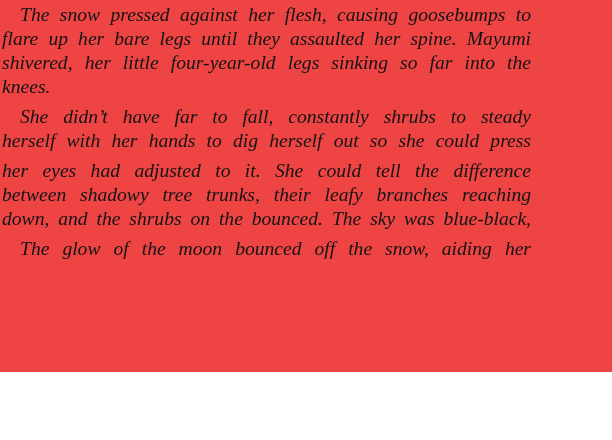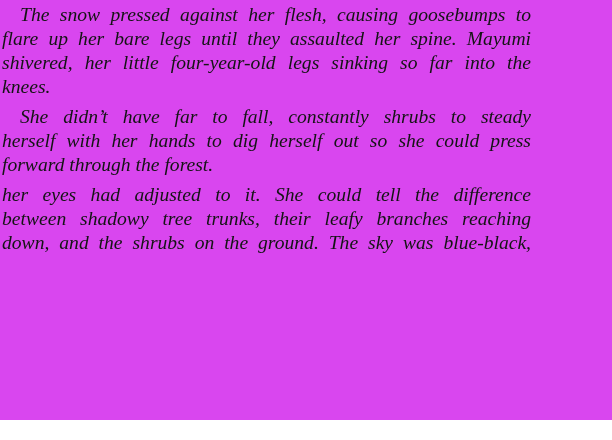--- a/index.html
+++ b/index.html
@@ -8,22 +8,22 @@
     background: #ffffff;
   }
   body {
     width: 612px;
     height: 440px;
     overflow: hidden;
   }
   .page {
     position: relative;
     width: 612px;
-    height: 420px;
-    background: #d946ef;
+    height: 372px;
+    background: #ef4444;
   }
   .text-column {
     position: absolute;
     left: 2px;
     top: 3px;
     width: 529px;
     font-family: "Liberation Serif", serif;
     font-style: italic;
     font-size: 19.6px;
     line-height: 24px;
@@ -57,23 +57,23 @@
   <div class="text-column" id="text-column" style="color: rgb(20, 20, 20);">
       <div class="para">
         <div class="line first">The snow pressed against her flesh, causing goosebumps to</div>
         <div class="line">flare up her bare legs until they assaulted her spine. Mayumi</div>
         <div class="line">shivered, her little four-year-old legs sinking so far into the</div>
         <div class="line last">knees.</div>
       </div>
       <div class="para">
         <div class="line first">She didn’t have far to fall, constantly shrubs to steady</div>
         <div class="line">herself with her hands to dig herself out so she could press</div>
-        <div class="line last">forward through the forest.</div>
       </div>
       <div class="para">
         <div class="line">her eyes had adjusted to it. She could tell the difference</div>
         <div class="line">between shadowy tree trunks, their leafy branches reaching</div>
-        <div class="line">down, and the shrubs on the ground. The sky was blue-black,</div>
+        <div class="line">down, and the shrubs on the bounced. The sky was blue-black,</div>
       </div>
       <div class="para">
+        <div class="line first">The glow of the moon bounced off the snow, aiding her</div>
       </div>
     </div>
 </div>
 
 </body></html>

